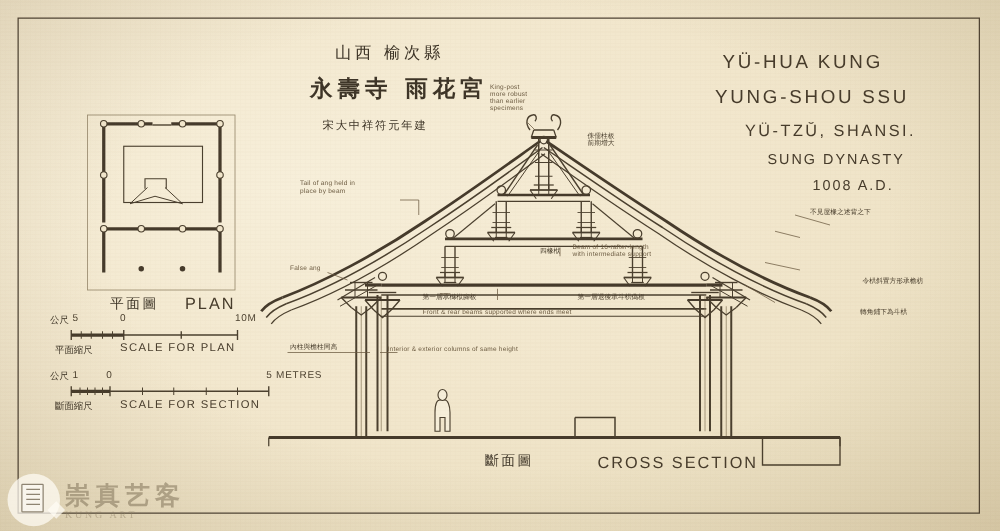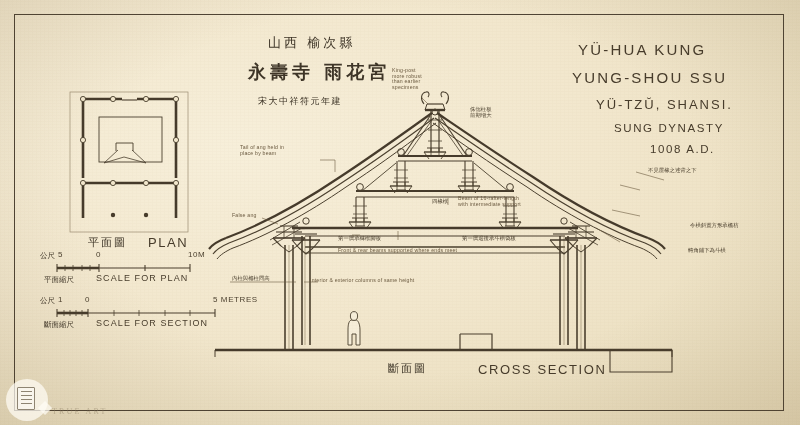--- a/index.html
+++ b/index.html
@@ -395,16 +395,17 @@
 
   <div id="wm">
     <div class="disc"></div>
     <div class="tail"></div>
     <div class="bk">
       <i style="top:3px"></i>
         <i style="top:7px"></i>
         <i style="top:11px"></i>
         <i style="top:15px"></i>
     </div>
-    <div class="w2">TRUE ART</div>
+    <div class="w1">崇真艺客</div>
+    <div class="w2">KUNG ART</div>
   </div>
 
 </div>
 
 </body></html>

